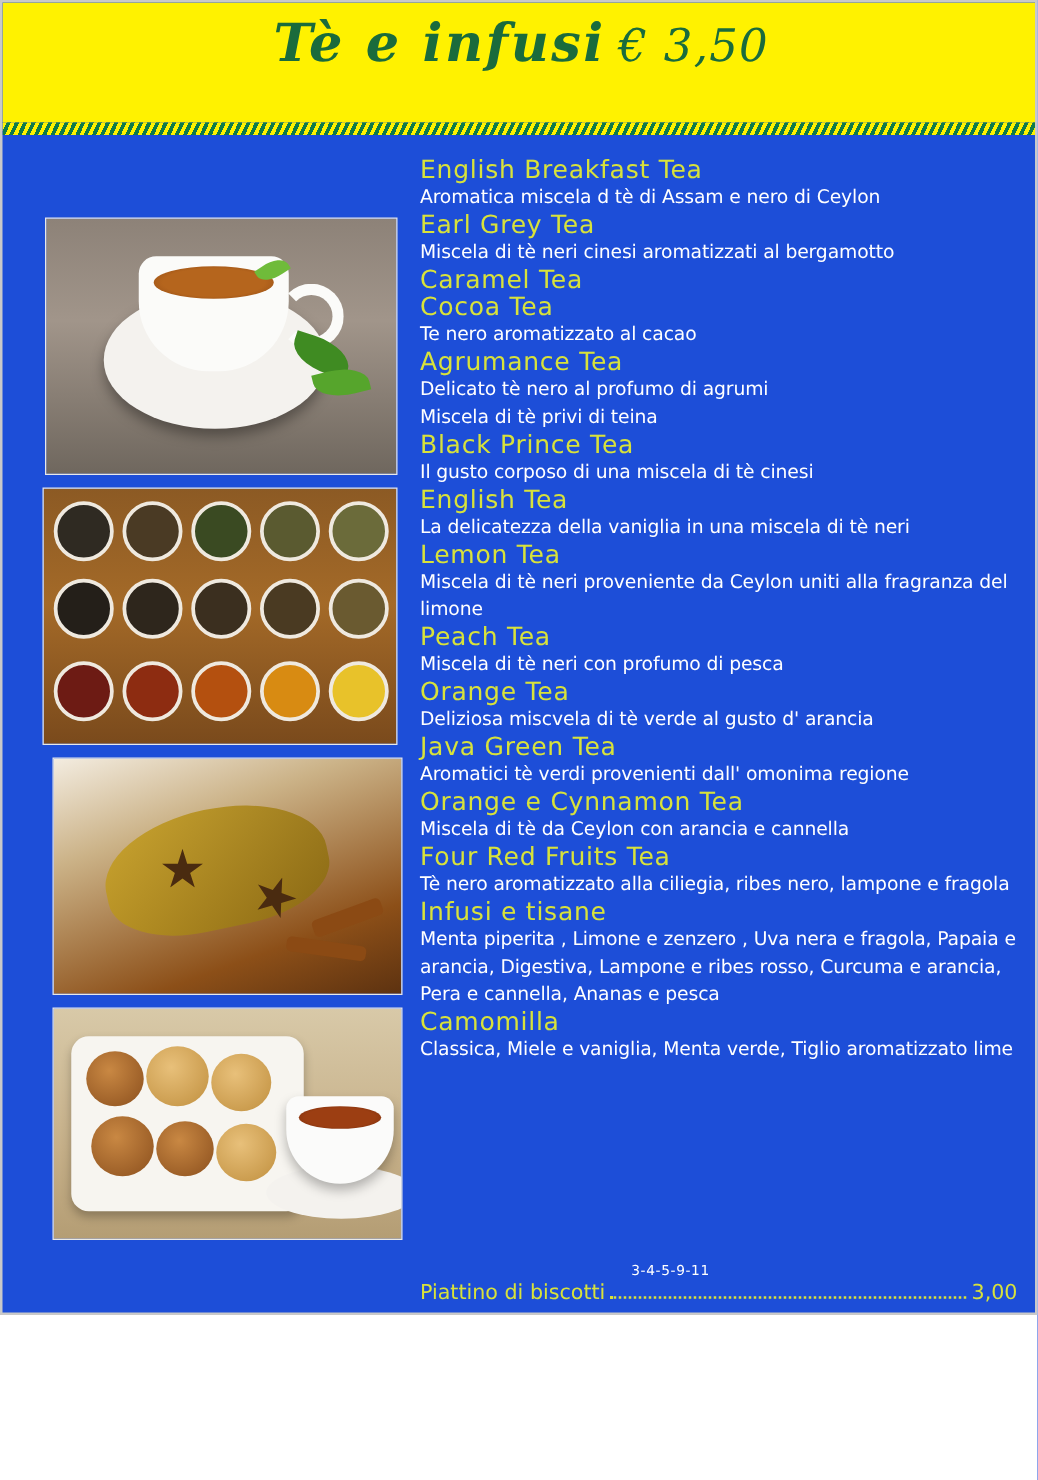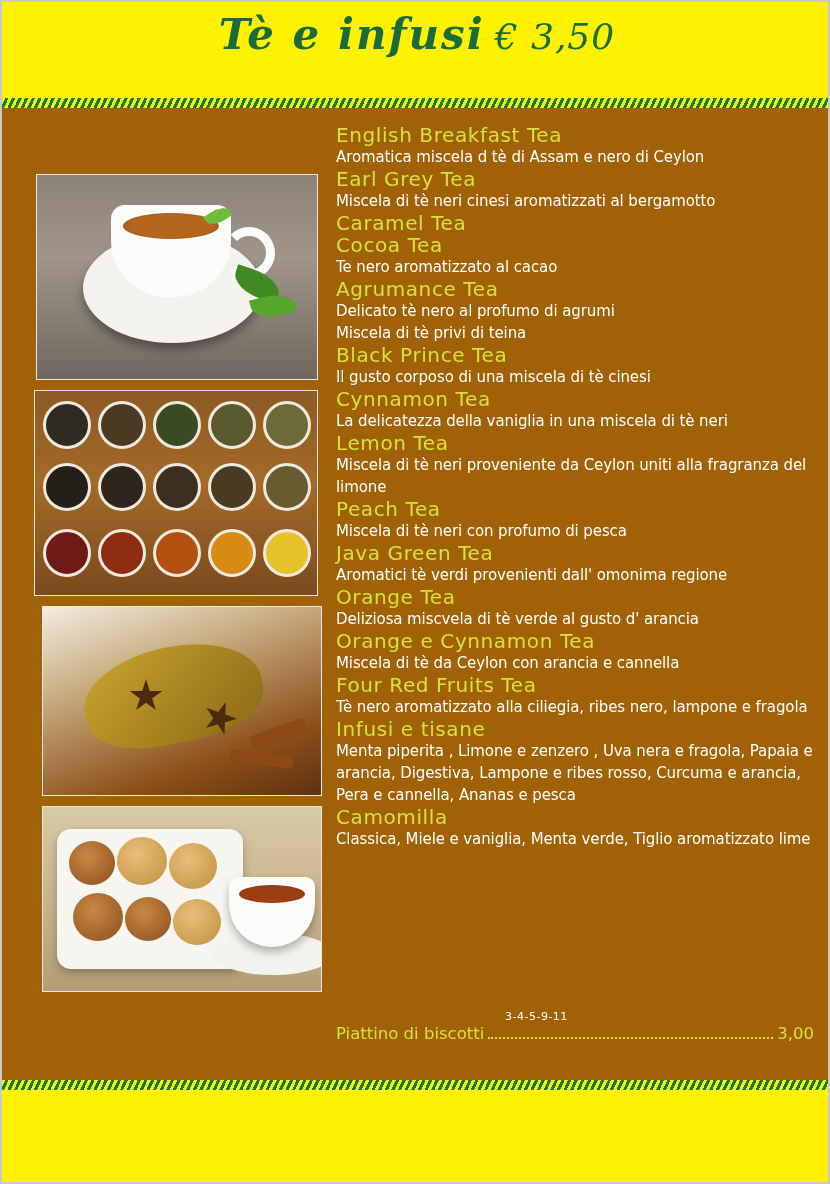--- a/index.html
+++ b/index.html
@@ -6,22 +6,22 @@
     margin: 0;
     padding: 0;
     background: #ffffff;
   }
   body {
     font-family: "Liberation Sans", sans-serif;
   }
   .page {
     position: relative;
     width: 830px;
-    height: 1184px;
-    background: #a16207;
+    height: 1052px;
+    background: #1d4ed8;
     overflow: hidden;
     box-sizing: border-box;
     border: 2px solid #c9c9c9;
   }
 
   
   .top-banner {
     position: absolute;
     left: 0; top: 0;
     width: 830px;
@@ -339,38 +339,38 @@
         <div class="desc">Delicato tè nero  al profumo di agrumi</div>
       </div>
       <div class="item">
         <div class="desc">Miscela di tè privi di teina</div>
       </div>
       <div class="item">
         <div class="name">Black  Prince  Tea</div>
         <div class="desc">Il gusto corposo  di una miscela di tè cinesi</div>
       </div>
       <div class="item">
-        <div class="name">Cynnamon  Tea</div>
+        <div class="name">English  Tea</div>
         <div class="desc">La delicatezza della vaniglia in una miscela di tè neri</div>
       </div>
       <div class="item">
         <div class="name">Lemon  Tea</div>
         <div class="desc wrap">Miscela di tè neri proveniente da Ceylon uniti alla fragranza del limone</div>
       </div>
       <div class="item">
         <div class="name">Peach  Tea</div>
         <div class="desc">Miscela di tè neri   con profumo di pesca</div>
       </div>
       <div class="item">
+        <div class="name">Orange  Tea</div>
+        <div class="desc">Deliziosa miscvela di tè verde al gusto d'  arancia</div>
+      </div>
+      <div class="item">
         <div class="name">Java  Green  Tea</div>
         <div class="desc">Aromatici tè verdi provenienti dall'   omonima regione</div>
-      </div>
-      <div class="item">
-        <div class="name">Orange  Tea</div>
-        <div class="desc">Deliziosa miscvela di tè verde al gusto d'  arancia</div>
       </div>
       <div class="item">
         <div class="name">Orange  e  Cynnamon Tea</div>
         <div class="desc">Miscela di tè da Ceylon con arancia e cannella</div>
       </div>
       <div class="item">
         <div class="name">Four  Red  Fruits  Tea</div>
         <div class="desc wrap">Tè nero aromatizzato alla ciliegia, ribes nero, lampone e fragola</div>
       </div>
       <div class="item">

